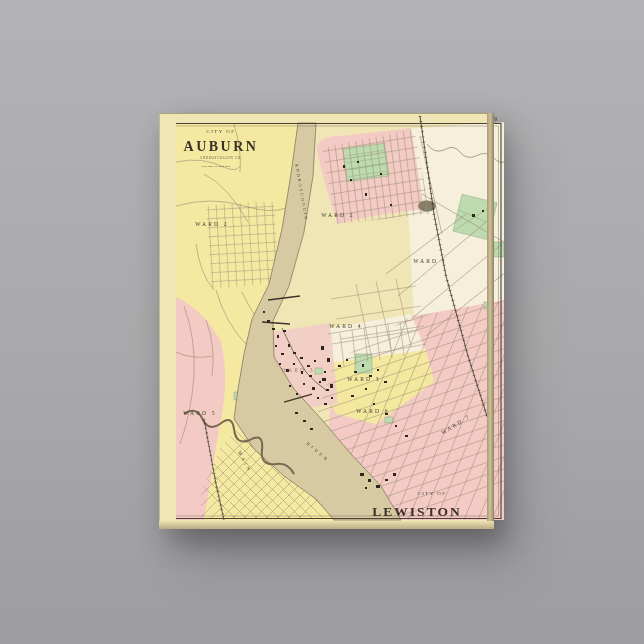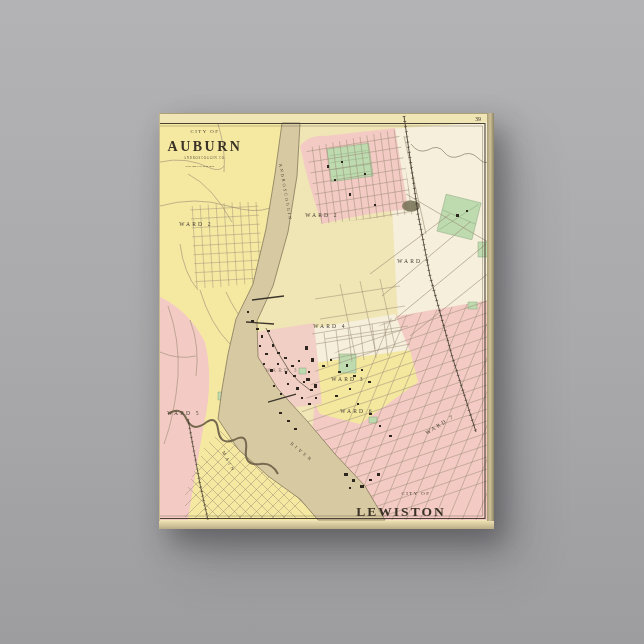--- a/index.html
+++ b/index.html
@@ -5,21 +5,21 @@
   html,body{margin:0;padding:0}
   body{
     width:644px;height:644px;overflow:hidden;
     background:linear-gradient(180deg,#b3b3b5 0%,#a9a9ab 55%,#9d9da0 100%);
     font-family:"Liberation Serif", serif;
   }
   .scene{position:relative;width:644px;height:644px}
   .canvas-print{position:absolute;left:159px;top:113px;width:335px;height:416px;
     box-shadow:10px 14px 26px rgba(50,50,55,.45), 24px 32px 48px rgba(50,50,55,.22);}
   .canvas-face{position:absolute;left:0;top:0;width:328px;height:408px;background:#f0e5b4;
-    border-top:1px solid rgba(120,105,70,.55);border-left:1px solid rgba(150,135,95,.45);box-sizing:border-box;}
+    border-top:1px solid rgba(120,105,70,.55);border-left:1px solid rgba(150,135,95,.45);box-sizing:border-box;padding-left:16px;}
   .canvas-side-right{position:absolute;left:328px;top:0;width:7px;height:409px;
     background:linear-gradient(90deg,#a89b73,#cfc29b 45%,#8d8360);}
   .canvas-side-bottom{position:absolute;left:0;top:408px;width:335px;height:8px;
     background:linear-gradient(180deg,#ecdfb2,#baad86);}
   svg{display:block}
   text{font-family:"Liberation Serif", serif;fill:#443b2e}
   .ward{font-size:5.6px;letter-spacing:2.1px;fill:#4a4137}
   .ward.faint{opacity:.55}
   .tiny{fill:#54483a}
   .title-big{font-weight:bold;fill:#3a3226}

